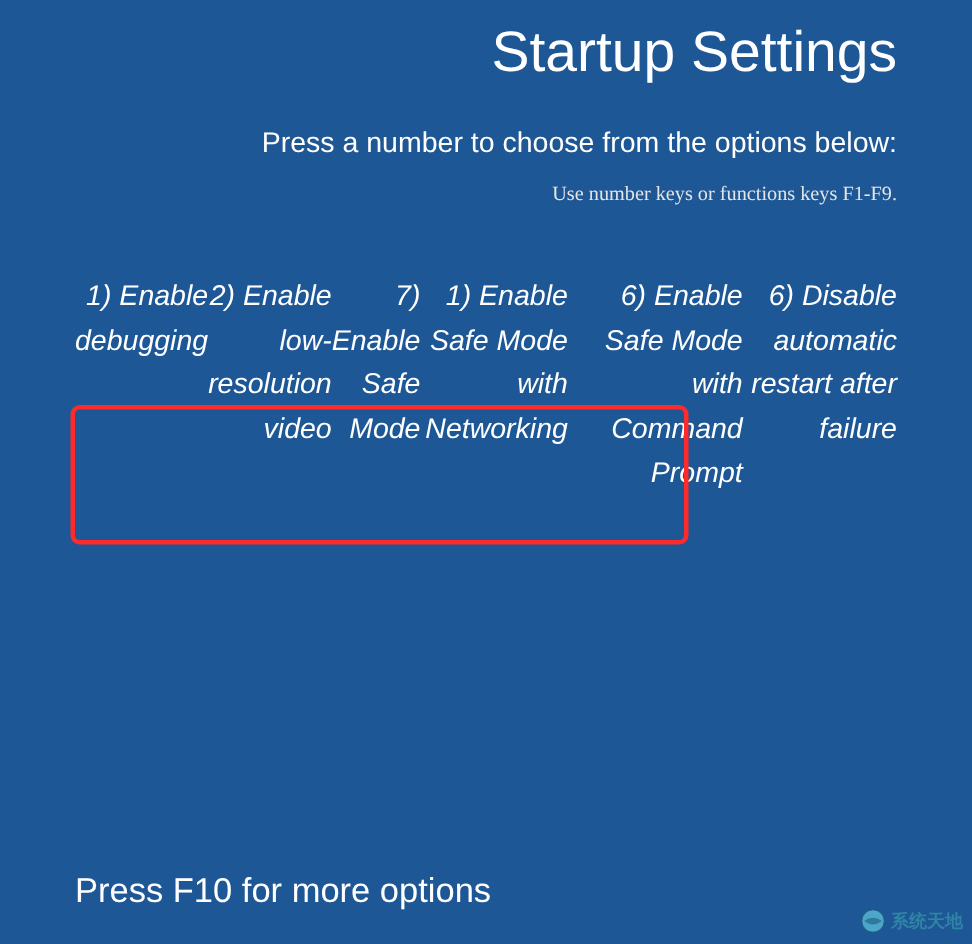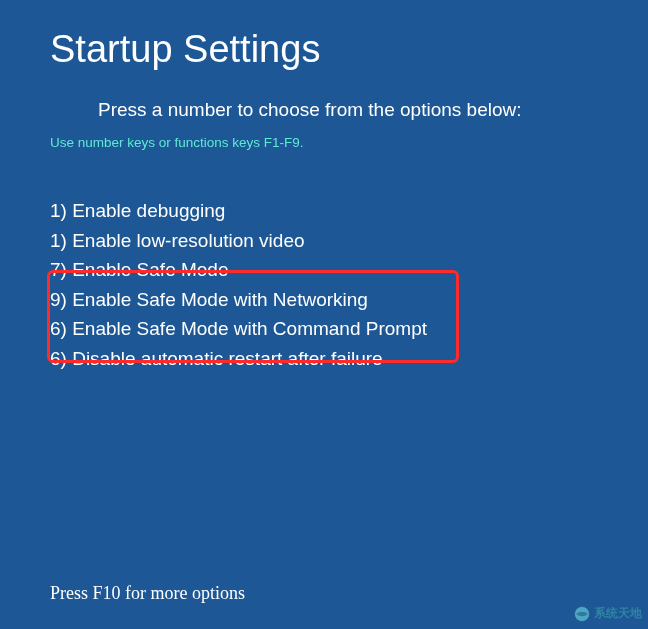--- a/index.html
+++ b/index.html
@@ -10,42 +10,44 @@
     body {
       width: 648px;
       height: 629px;
       background-color: #1d5795;
       color: #ffffff;
       font-family: "Segoe UI Light", "Segoe UI", Arial, sans-serif;
       position: relative;
       overflow: hidden;
     }
     .container {
-      padding: 28px 50px 0 50px;
+      padding: 14px 50px 0 50px;
+      text-align: right;
     }
     .title {
       font-size: 38px;
       font-weight: 300;
       margin-bottom: 28px;
     }
     .subtitle {
       font-size: 19px;
       font-weight: 300;
       margin-bottom: 14px;
       margin-left: 48px;
     }
     .hint {
       font-size: 13.5px;
       font-weight: 300;
-      color: #5eead4;
+      color: #e5e5e5;
       margin-bottom: 46px;
+      font-family: Liberation Serif, serif;
     }
     .options {
       display: flex;
-      flex-direction: column;
+      font-style: italic;
     }
     .option {
       font-size: 19px;
       font-weight: 300;
       line-height: 29.5px;
     }
     .highlight-box {
       position: absolute;
       left: 47px;
       top: 270px;
@@ -54,31 +56,30 @@
       border: 3px solid #ff2a2a;
       border-radius: 6px;
       pointer-events: none;
     }
     .footer {
       position: absolute;
       bottom: 22px;
       left: 50px;
     }
     .footer-line {
-      font-size: 18px;
+      font-size: 23px;
       font-weight: 300;
       line-height: 27px;
-      font-family: Liberation Serif, serif;
     }
     .watermark {
       position: absolute;
       right: 6px;
       bottom: 6px;
       display: flex;
-      align-items: flex-start;
+      align-items: center;
       gap: 3px;
     }
     .watermark-icon {
       width: 18px;
       height: 18px;
     }
     .watermark-text {
       font-size: 12px;
       font-weight: 600;
       color: #2f83a5;
@@ -87,23 +88,23 @@
   </style>
 </head>
 <body>
 
 <div class="container">
   <h1 class="title">Startup Settings</h1>
   <div class="subtitle">Press a number to choose from the options below:</div>
   <div class="hint">Use number keys or functions keys F1-F9.</div>
   <div class="options">
     <div class="option">1) Enable debugging</div>
-    <div class="option">1) Enable low-resolution video</div>
+    <div class="option">2) Enable low-resolution video</div>
     <div class="option">7) Enable Safe Mode</div>
-    <div class="option">9) Enable Safe Mode with Networking</div>
+    <div class="option">1) Enable Safe Mode with Networking</div>
     <div class="option">6) Enable Safe Mode with Command Prompt</div>
     <div class="option">6) Disable automatic restart after failure</div>
   </div>
 </div>
 
 <div class="highlight-box"></div>
 
 <div class="footer">
   <div class="footer-line">Press F10 for more options</div>
 </div>

